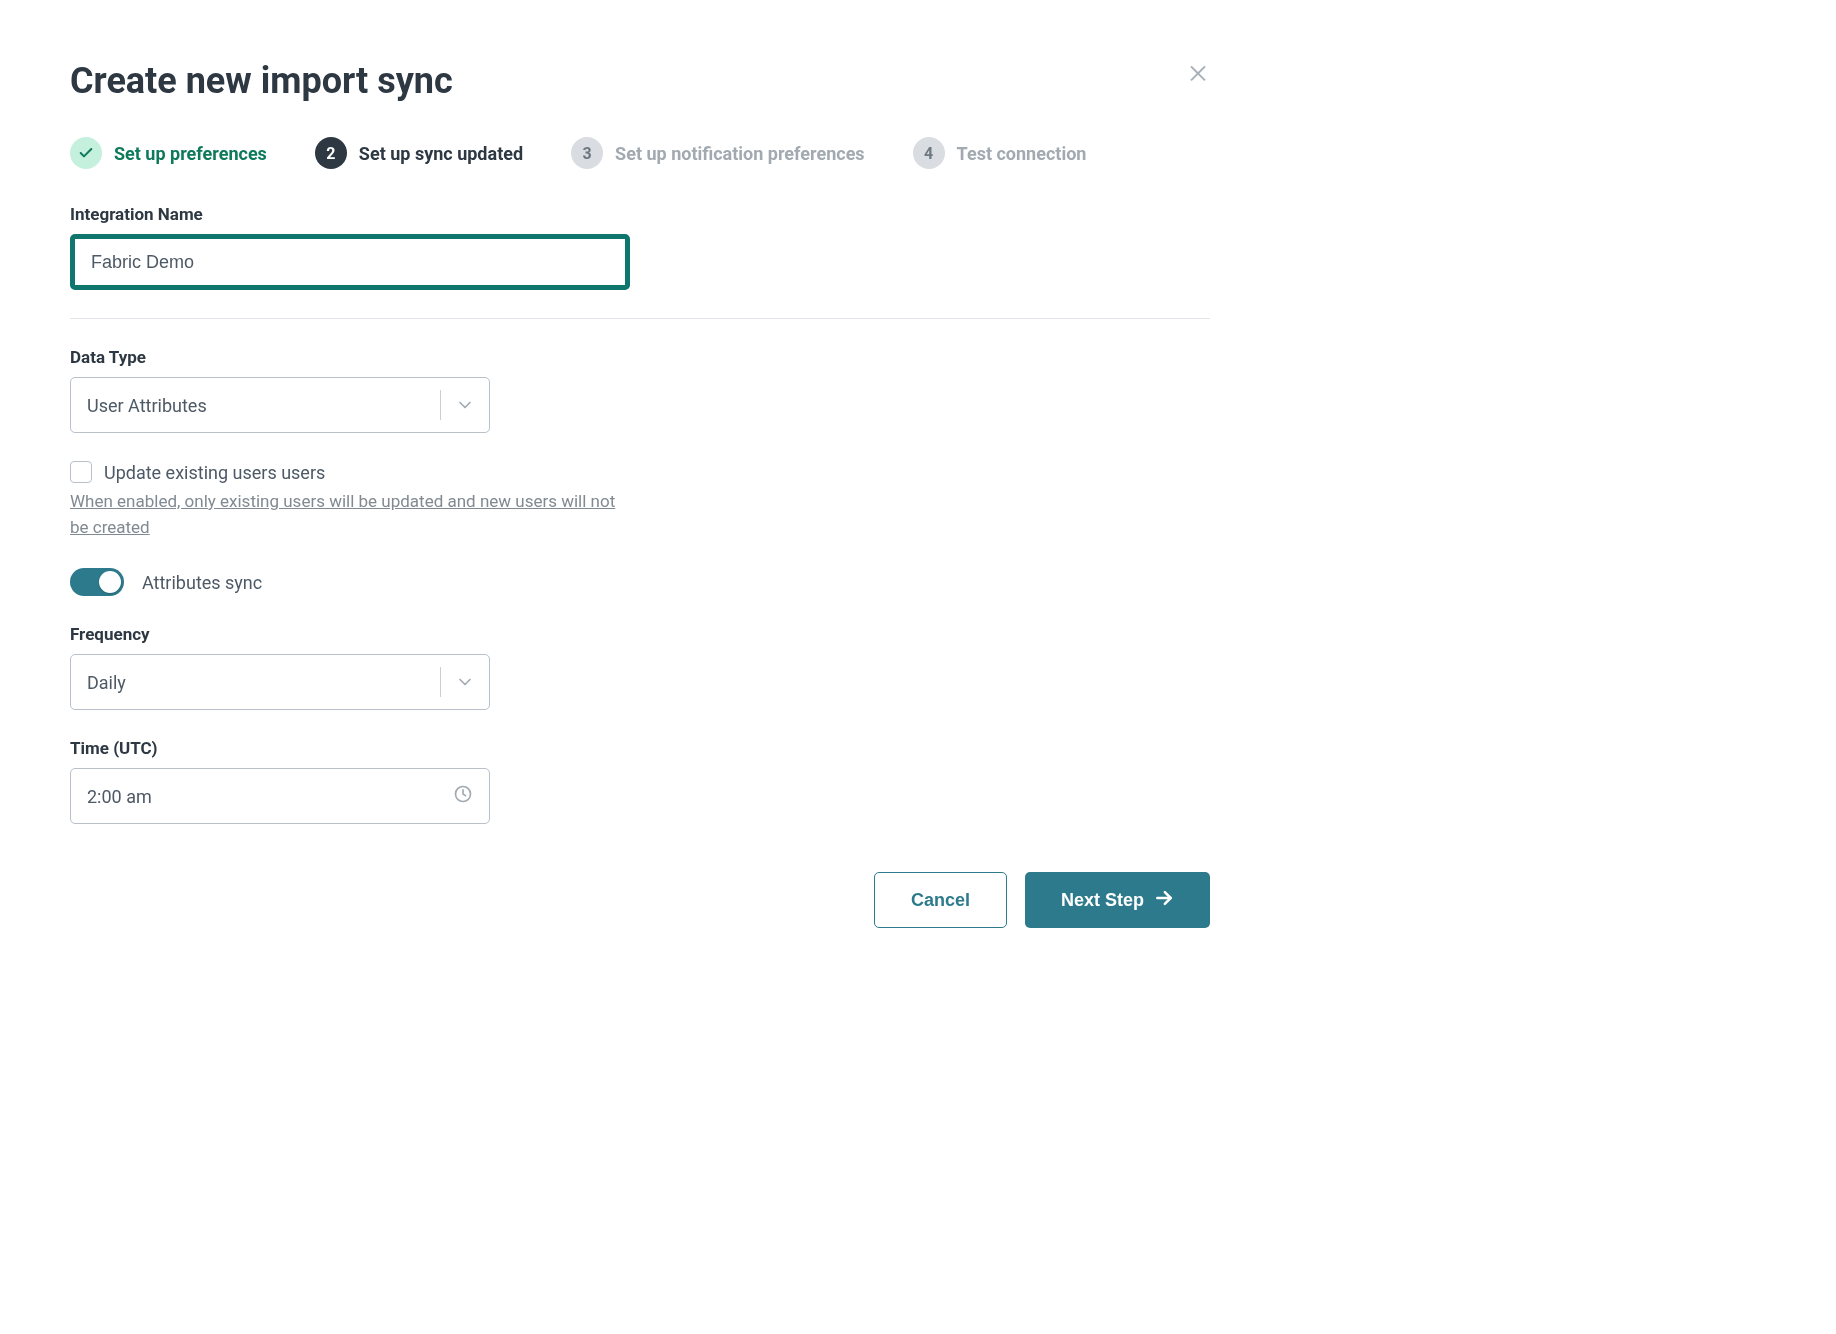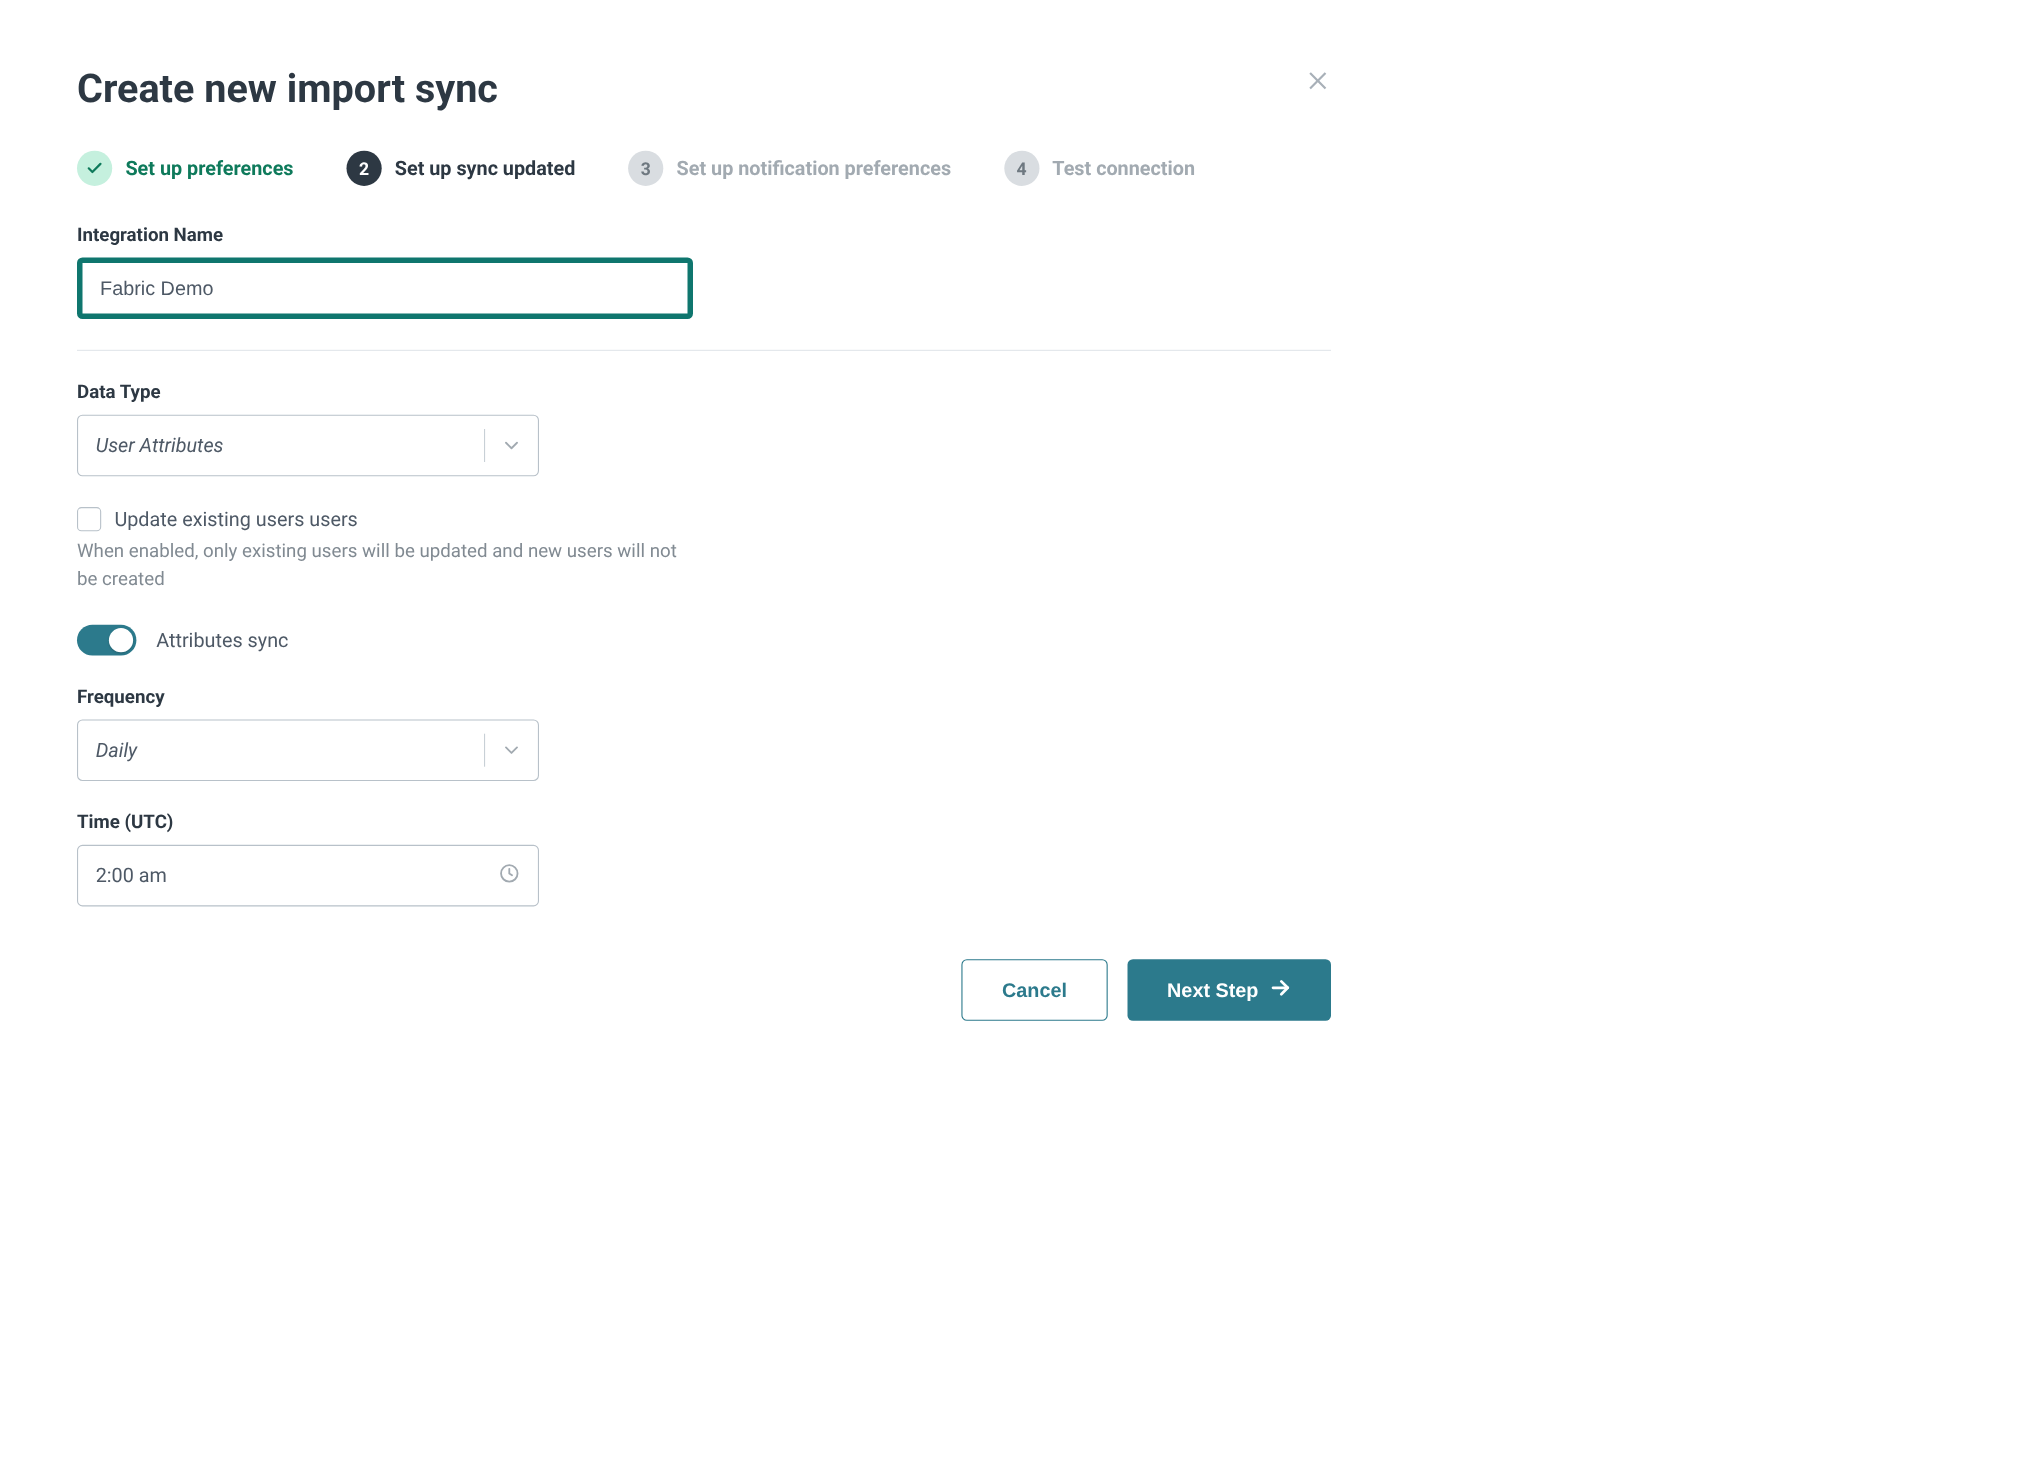--- a/index.html
+++ b/index.html
@@ -106,21 +106,20 @@
 
     .select-wrapper {
       width: 420px;
       height: 56px;
       border: 1px solid #b8c1c9;
       border-radius: 5px;
       display: flex;
       align-items: stretch;
       background: #ffffff;
       cursor: pointer;
-      font-style: italic;
     }
     .select-value {
       flex: 1;
       padding: 0 16px;
       font-size: 18px;
       color: #4e5966;
       display: flex;
       align-items: center;
     }
     .select-sep {
@@ -153,20 +152,21 @@
     .checkbox-label {
       font-size: 18px;
       color: #4e5966;
     }
     .helper-text {
       font-size: 17px;
       color: #818a92;
       margin-top: 6px;
       max-width: 560px;
       line-height: 1.5;
+      text-decoration: underline;
     }
 
     .toggle-row {
       display: flex;
       align-items: center;
       gap: 18px;
       margin-top: 28px;
       margin-bottom: 28px;
     }
     .toggle {

